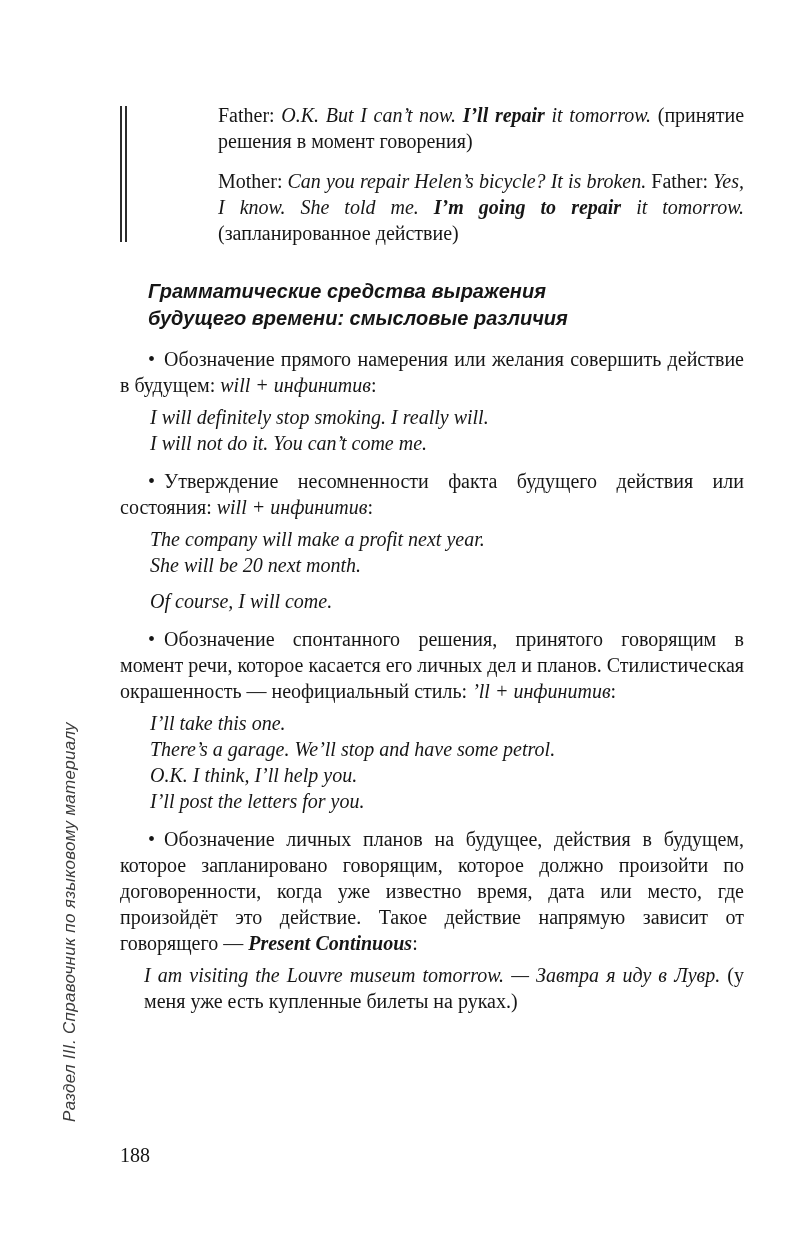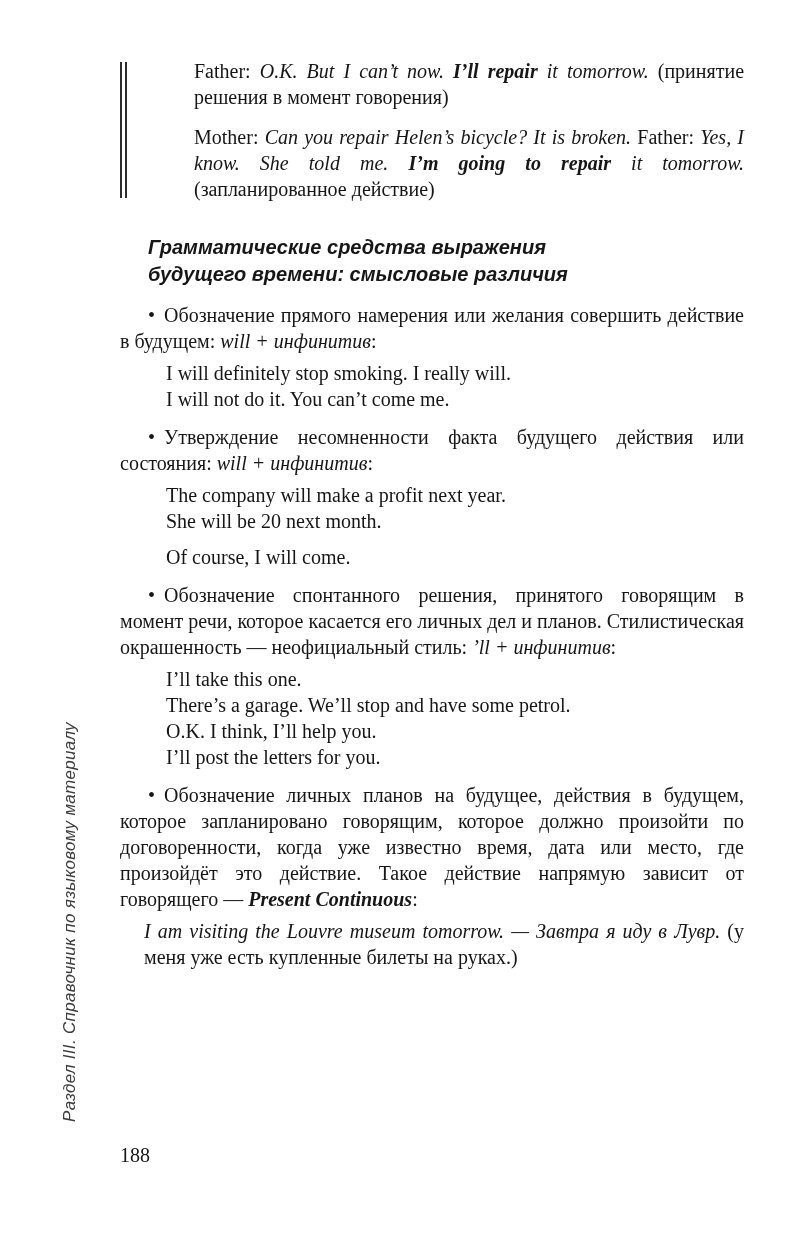--- a/index.html
+++ b/index.html
@@ -16,21 +16,21 @@
 
   .content {
     position:absolute;
     left:120px; top:58px;
     width:624px;
     font-size:20px;
     line-height:26px;
   }
 
   
-  .dialogue { position:relative; padding-left:74px; }
+  .dialogue { position:relative; padding-left:98px;margin-top:44px; }
   .double-rule {
     position:absolute;
     left:0; top:4px; bottom:4px;
     width:7px;
     border-left:2px solid #2c2c2c;
     border-right:2px solid #2c2c2c;
   }
   .dpara { text-align:justify; }
   .dpara + .dpara { margin-top:14px; }
 
@@ -44,21 +44,21 @@
   }
 
   .bpara {
     text-align:justify;
     text-indent:28px;
     margin:12px 0 6px 0;
   }
   .marker { margin-right:9px; }
 
   .ex-group { margin:2px 0 10px 0; }
-  .ex-line  { margin-left:46px; }
+  .ex-line  { margin-left:30px; font-style:italic; }
   .ex-para  { margin-left:24px; text-align:justify; }
 
   .page-number {
     position:absolute;
     left:120px; top:1144px;
     font-size:20px;
     text-align:right;
   }
 
   .sidebar-text {

